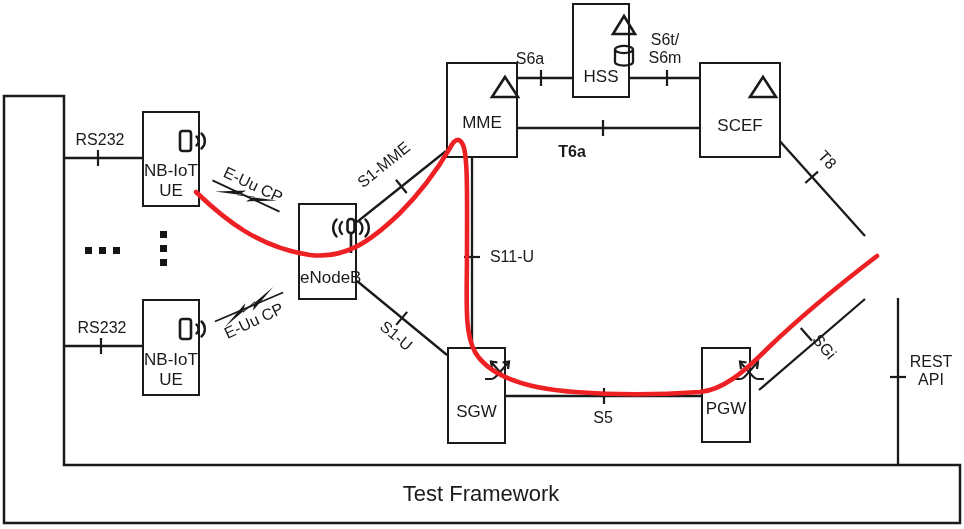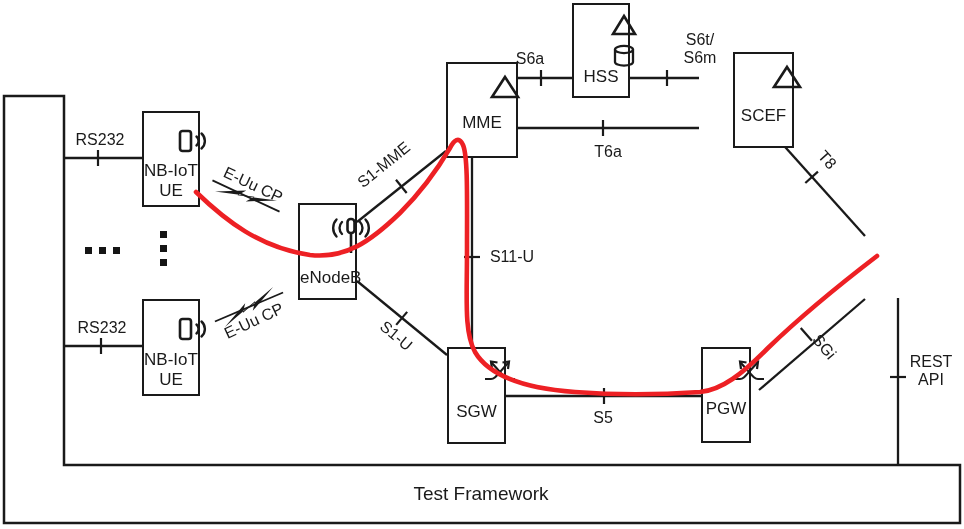--- a/index.html
+++ b/index.html
@@ -6,21 +6,21 @@
   #canvas{position:relative;width:964px;height:529px;background:#ffffff;overflow:hidden;
           font-family:"Liberation Sans",sans-serif;color:#1a1a1a;}
   svg.layer{position:absolute;left:0;top:0;pointer-events:none;}
   .node{position:absolute;border:2px solid #1a1a1a;background:#ffffff;z-index:2;
         display:flex;flex-direction:column;align-items:center;box-sizing:border-box;padding-left:46px;}
   .node .icon{flex:0 0 auto;}
   .node-label{position:absolute;left:0;width:100%;text-align:center;font-size:17px;
               line-height:1.22;color:#1a1a1a;}
   .link-label{position:absolute;z-index:4;font-size:16px;color:#1a1a1a;white-space:pre-line;
               text-align:center;transform:translate(-50%,-50%);line-height:1.12;}
-  .tf-label{position:absolute;z-index:4;font-size:19px;color:#1a1a1a;
+  .tf-label{position:absolute;z-index:4;font-size:22px;color:#1a1a1a;
             transform:translate(-50%,-50%);}
   .dot{position:absolute;width:7px;height:7px;background:#151515;z-index:2;}
 </style>
 </head>
 <body>
 
 <div id="canvas">
 
   <svg class="layer" width="964" height="529" viewBox="0 0 964 529">
 
@@ -119,21 +119,21 @@
     </span>
     <span class="icon" style="margin-top:2px;">
       <svg width="26" height="26" viewBox="0 0 26 26">
         <ellipse cx="13" cy="6.5" rx="9" ry="3.6" fill="none" stroke="#1a1a1a" stroke-width="2.3"></ellipse>
         <path d="M4 6.5 L4 19 a9 3.6 0 0 0 18 0 L22 6.5" fill="none" stroke="#1a1a1a" stroke-width="2.3"></path>
       </svg>
     </span>
     <span class="node-label" style="bottom:8px;">HSS</span>
   </div>
 
-  <div class="node" style="left:699px;top:52px;width:61px;height:96px;margin-left:34px;">
+  <div class="node" style="left:699px;top:62px;width:82px;height:96px;">
     <span class="icon" style="margin-top:9px;">
       <svg width="34" height="28" viewBox="0 0 34 28">
         <path d="M17 4 L30 24 L4 24 Z" fill="none" stroke="#1a1a1a" stroke-width="2.6"></path>
       </svg>
     </span>
     <span class="node-label" style="bottom:19px;">SCEF</span>
   </div>
 
   <div class="node" style="left:447px;top:347px;width:59px;height:97px;">
     <span class="icon" style="margin-top:6px;">
@@ -189,23 +189,23 @@
              C 795 322, 830 292, 877 256" fill="none" stroke="#ed2024" stroke-width="4.6" stroke-linecap="round"></path>
   </svg>
 
   <span class="link-label" style="left:100px;top:140px;">RS232</span>
   <span class="link-label" style="left:102px;top:328px;">RS232</span>
   <span class="link-label" style="left:253px;top:185px;transform:translate(-50%,-50%) rotate(25deg);">E-Uu CP</span>
   <span class="link-label" style="left:254px;top:321px;transform:translate(-50%,-50%) rotate(-25deg);">E-Uu CP</span>
   <span class="link-label" style="left:384px;top:165px;transform:translate(-50%,-50%) rotate(-39deg);">S1-MME</span>
   <span class="link-label" style="left:396px;top:336px;transform:translate(-50%,-50%) rotate(40deg);">S1-U</span>
   <span class="link-label" style="left:530px;top:59px;">S6a</span>
-  <span class="link-label" style="left:665px;top:49px;margin-left:35px;">S6t/
+  <span class="link-label" style="left:665px;top:49px;">S6t/
 S6m</span>
-  <span class="link-label" style="left:608px;top:152px;">T6a</span>
+  <span class="link-label" style="left:572px;top:152px;font-weight:bold;">T6a</span>
   <span class="link-label" style="left:827px;top:160px;transform:translate(-50%,-50%) rotate(48deg);">T8</span>
   <span class="link-label" style="left:512px;top:257px;">S11-U</span>
   <span class="link-label" style="left:603px;top:418px;">S5</span>
   <span class="link-label" style="left:824px;top:347px;transform:translate(-50%,-50%) rotate(50deg);">SGi</span>
   <span class="link-label" style="left:931px;top:371px;">REST
 API</span>
 
   <span class="tf-label" style="left:481px;top:494px;">Test Framework</span>
 
 </div>

